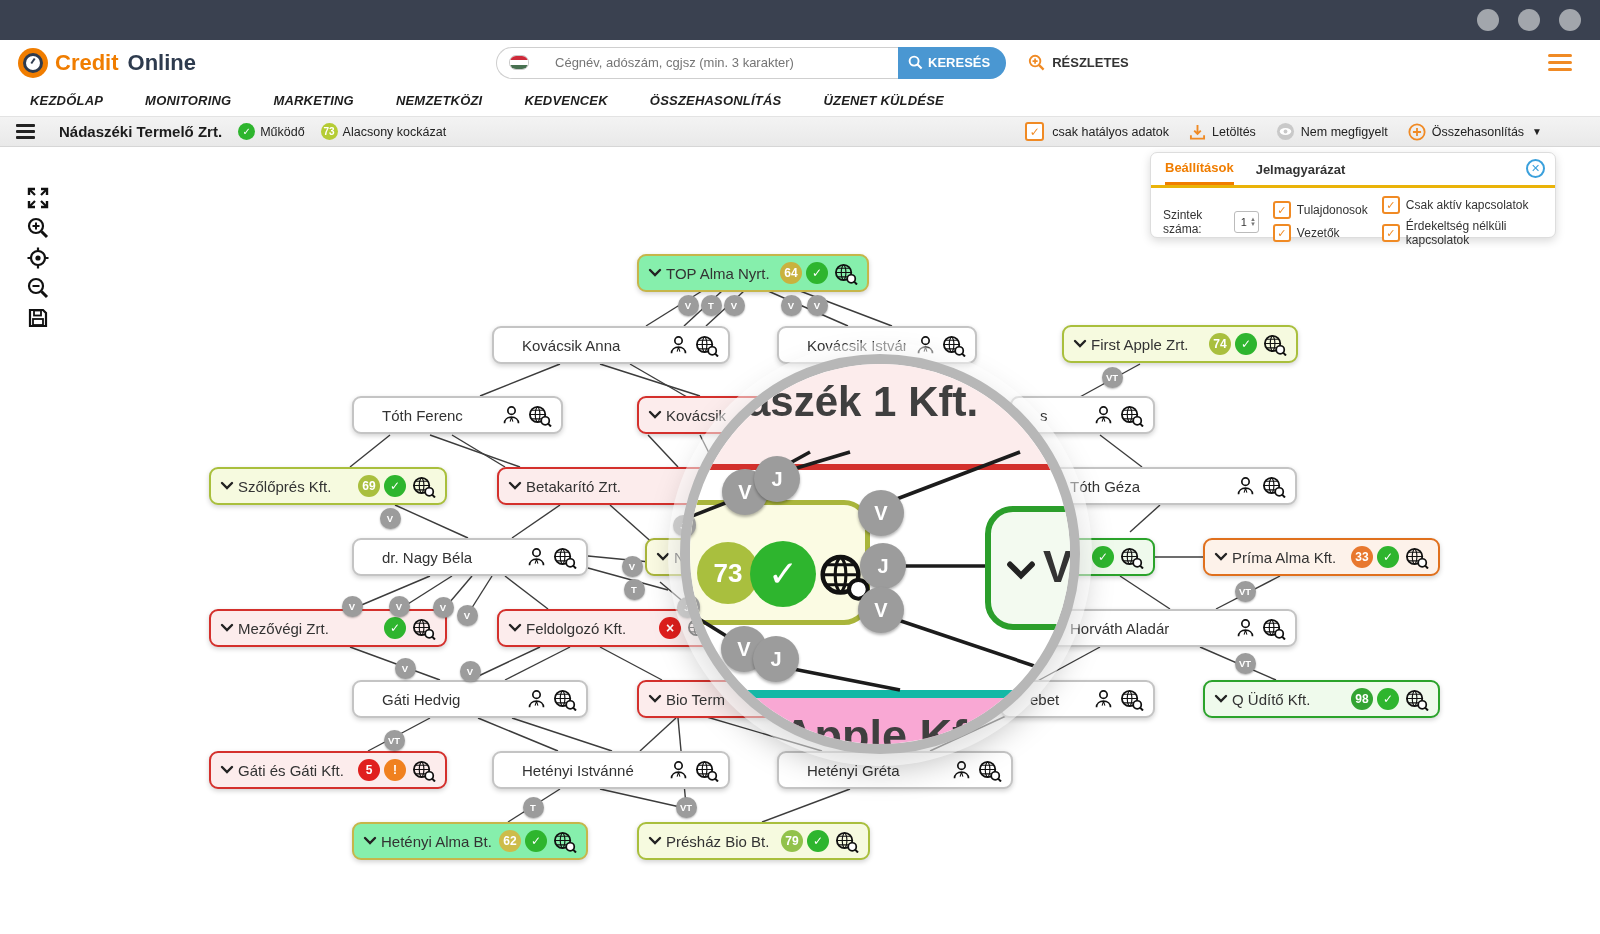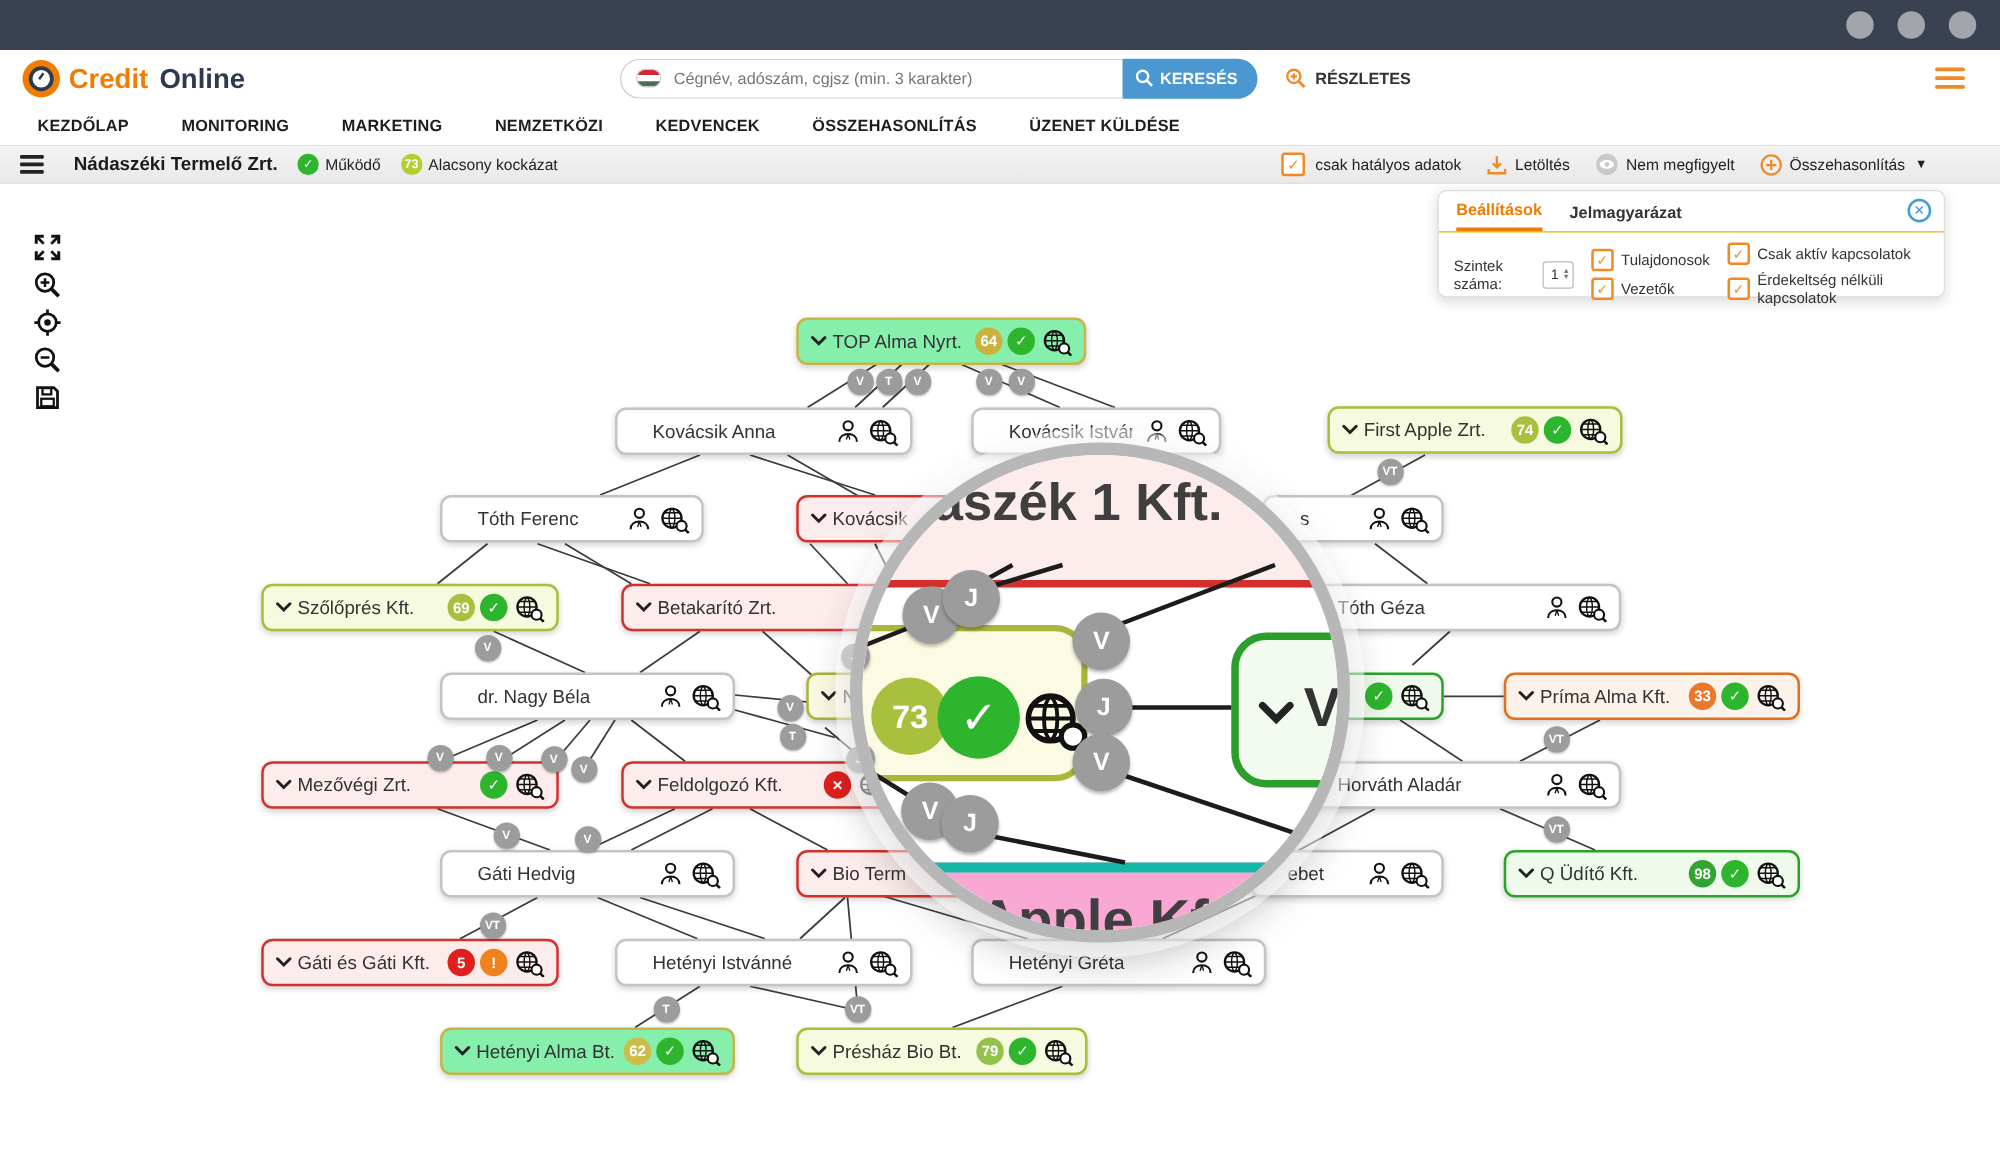--- a/index.html
+++ b/index.html
@@ -15,29 +15,29 @@
   .logo{display:flex;align-items:center;gap:7px;margin-left:18px;cursor:pointer;}
   .logo-badge{width:30px;height:30px;border-radius:50%;background:#f07d00;display:flex;align-items:center;justify-content:center;}
   .logo-badge .inner{width:20px;height:20px;border-radius:50%;background:#fff;border:3px solid #2e3b4e;box-sizing:border-box;position:relative;}
   .logo-badge .inner:after{content:"";position:absolute;left:6px;top:2px;width:2px;height:6px;background:#2e3b4e;transform:rotate(35deg);}
   .brand1{color:#f07d00;font-size:22px;font-weight:bold;}
   .brand2{color:#2e3b4e;font-size:22px;font-weight:bold;margin-left:2px;}
   .search-wrap{display:flex;align-items:center;margin-left:300px;}
   .search-box{display:flex;align-items:center;width:402px;height:32px;border:1px solid #cfcfcf;border-radius:17px 0 0 17px;background:#fff;padding-left:12px;box-sizing:border-box;border-right:none;}
   .flag{width:18px;height:13px;border-radius:7px;border:1px solid #c9c9c9;overflow:hidden;display:flex;flex-direction:column;flex:none;}
   .flag i{flex:1;display:block;}
-  .search-input{border:none;outline:none;flex:1;font-size:13px;color:#0f766e;margin-left:8px;background:transparent;}
+  .search-input{border:none;outline:none;flex:1;font-size:13px;color:#0f766e;margin-left:24px;background:transparent;}
   .search-btn{height:32px;border:none;background:#4a97d2;color:#fff;font-weight:bold;font-size:13px;border-radius:0 17px 17px 0;padding:0 16px 0 10px;display:flex;align-items:center;gap:5px;cursor:pointer;}
   .detailed{display:flex;align-items:center;gap:7px;margin-left:22px;cursor:pointer;font-size:13px;font-weight:bold;color:#333;justify-content:center;}
   .burger{margin-left:auto;margin-right:28px;cursor:pointer;display:flex;flex-direction:column;gap:4px;}
   .burger i{display:block;width:24px;height:3px;background:#f08a24;border-radius:2px;}
 
   
   .mainnav{position:absolute;left:0;top:85px;width:1600px;height:32px;background:#fff;border-bottom:1px solid #e3e3e3;display:flex;align-items:center;gap:42px;padding-left:30px;box-sizing:border-box;z-index:10;}
-  .mainnav span{font-size:13px;font-weight:bold;color:#1e1e1e;cursor:pointer;letter-spacing:.2px;}
+  .mainnav span{font-size:13px;font-weight:bold;color:#1e1e1e;cursor:pointer;letter-spacing:.2px;font-style:italic;}
 
   
   .subbar{position:absolute;left:0;top:117px;width:1600px;height:29px;background:linear-gradient(#f3f3f3,#e9e9e9);border-bottom:1px solid #d6d6d6;display:flex;align-items:center;z-index:10;font-size:12.5px;color:#222;}
   .sb-burger{margin-left:16px;cursor:pointer;display:flex;flex-direction:column;gap:3.5px;}
   .sb-burger i{display:block;width:19px;height:2.5px;background:#222;border-radius:1px;}
   .sb-title{font-size:15px;font-weight:bold;color:#1c1c1c;margin-left:24px;}
   .chip{display:flex;align-items:center;gap:5px;margin-left:16px;}
   .dot-badge{width:17px;height:17px;border-radius:50%;color:#fff;font-size:10px;font-weight:bold;display:flex;align-items:center;justify-content:center;flex:none;}
   .sb-right{margin-left:auto;display:flex;align-items:center;gap:8px;margin-right:46px;}
   .ochk{width:15px;height:15px;border:2px solid #f08a24;border-radius:3px;background:#fff;display:flex;align-items:center;justify-content:center;color:#f08a24;font-weight:bold;font-size:12px;cursor:pointer;flex:none;}
@@ -80,21 +80,21 @@
   .mag-green .gtext{left:52px;top:30px;font-size:44px;font-weight:bold;color:#333;}
   .mag-circ{width:46px;height:46px;border-radius:50%;background:#9c9c9c;color:#fff;font-weight:bold;font-size:20px;display:flex;align-items:center;justify-content:center;box-shadow:0 2px 3px rgba(0,0,0,.3);}
   .mag-circ.small{width:26px;height:26px;font-size:12px;}
 
   
   .maptools{position:absolute;left:26px;top:186px;display:flex;flex-direction:column;gap:6px;z-index:5;}
   .maptools .tool{cursor:pointer;display:flex;}
 
   
   .panel{position:absolute;left:1150px;top:152px;width:406px;height:86px;background:#fff;border:1px solid #ddd;border-radius:7px;box-shadow:0 3px 10px rgba(0,0,0,.15);z-index:7;box-sizing:border-box;}
-  .panel-tabs{display:flex;align-items:center;height:32px;border-bottom:1px solid #eab308;padding-left:14px;position:relative;}
+  .panel-tabs{display:flex;align-items:center;height:32px;border-bottom:3px solid #eab308;padding-left:14px;position:relative;}
   .ptab{font-size:13px;font-weight:bold;cursor:pointer;margin-right:22px;height:32px;display:flex;align-items:center;}
   .ptab.active{color:#f07d00;border-bottom:3px solid #f07d00;box-sizing:border-box;}
   .ptab.inactive{color:#333;}
   .panel-close{position:absolute;right:10px;top:6px;width:19px;height:19px;border:2px solid #3aa0dc;border-radius:50%;color:#3aa0dc;font-size:11px;font-weight:bold;display:flex;align-items:center;justify-content:center;cursor:pointer;box-sizing:border-box;}
   .panel-body{display:flex;align-items:center;padding:8px 10px 0 12px;font-size:12px;color:#333;}
   .levels{display:flex;align-items:center;gap:6px;}
   .spin{display:inline-flex;align-items:center;border:1px solid #bbb;border-radius:3px;height:20px;padding:0 2px 0 6px;background:#fff;}
   .spin b{font-size:11px;font-weight:normal;}
   .spin .arrows{display:flex;flex-direction:column;font-size:6px;color:#777;line-height:5px;margin-left:3px;cursor:pointer;}
   .chkcol{display:flex;flex-direction:column;gap:5px;margin-left:14px;}

